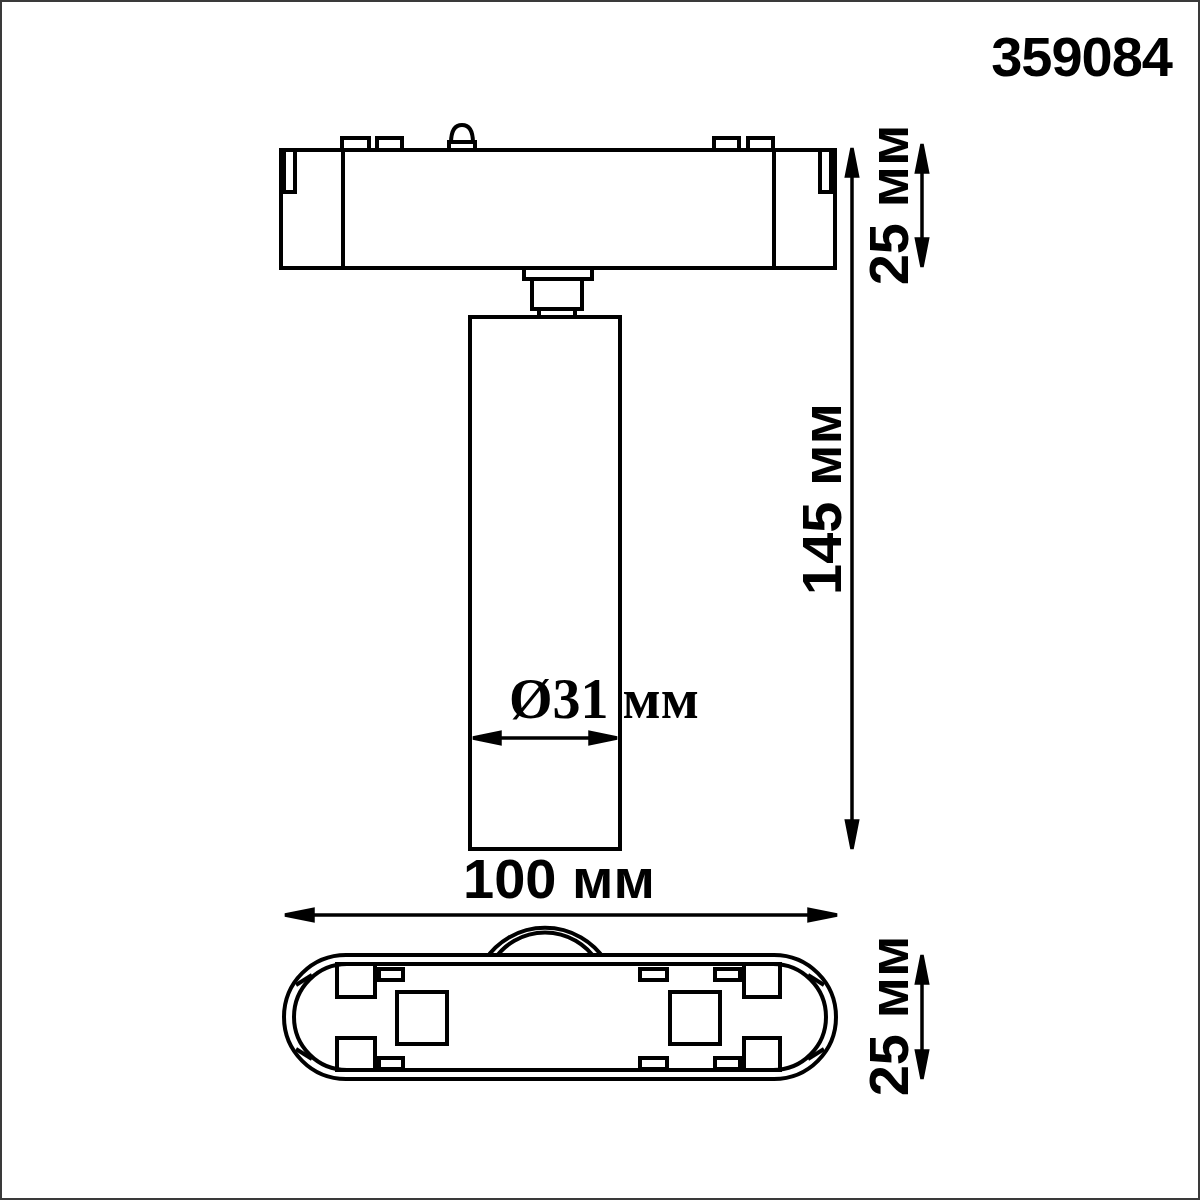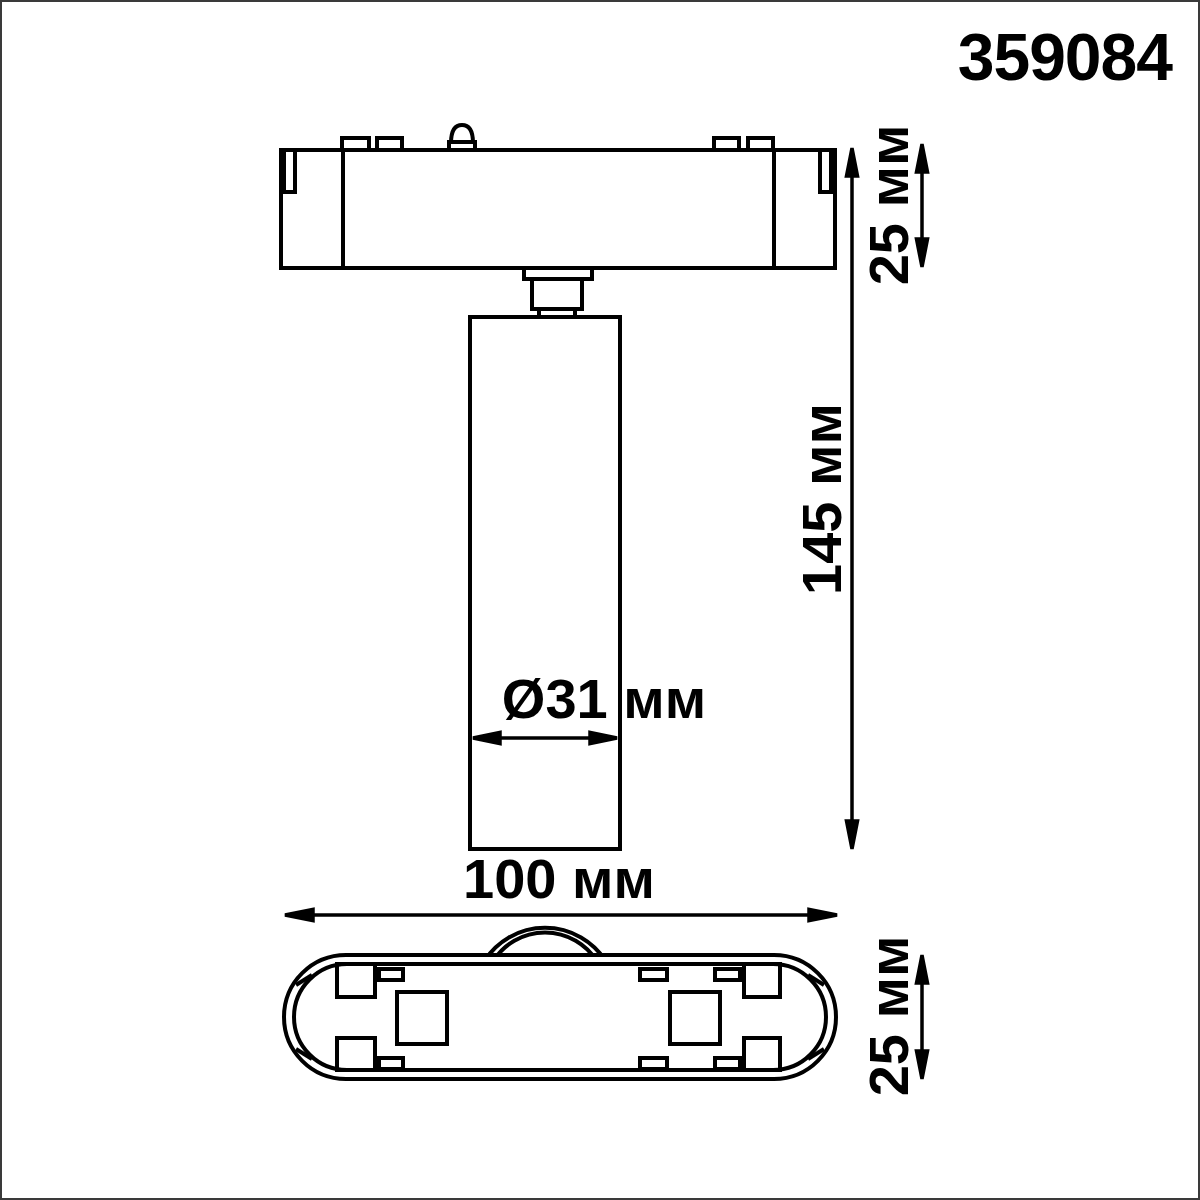--- a/index.html
+++ b/index.html
@@ -20,21 +20,21 @@
     text-align:center;
     line-height:56px;
     height:56px;
     font-size:56px;
     font-weight:600;
     letter-spacing:0;
   }
   .product-code{
     position:absolute;
     top:22px;right:26px;
-    font-size:66px;
+    font-size:56px;
     line-height:66px;
     font-weight:800;
     letter-spacing:-1px;
     color:#000;
   }
   .rot{transform:rotate(-90deg);}
 </style>
 </head>
 <body>
 
@@ -125,18 +125,18 @@
       <polygon points="920,1077 914.5,1049 925.5,1049"></polygon>
     </g>
   </svg>
 
   <div class="product-code">359084</div>
 
   <div class="label rot" style="left:787px;top:175px;width:200px;">25 мм</div>
 
   <div class="label rot" style="left:700px;top:469px;width:240px;">145 мм</div>
 
-  <div class="label" style="left:462px;top:669px;width:280px;">Ø31 мм</div>
+  <div class="label" style="left:462px;top:669px;width:280px;font-family:Liberation Serif, serif;">Ø31 мм</div>
 
   <div class="label" style="left:407px;top:849px;width:300px;">100 мм</div>
 
   <div class="label rot" style="left:787px;top:986px;width:200px;">25 мм</div>
 </div>
 
 </body></html>

